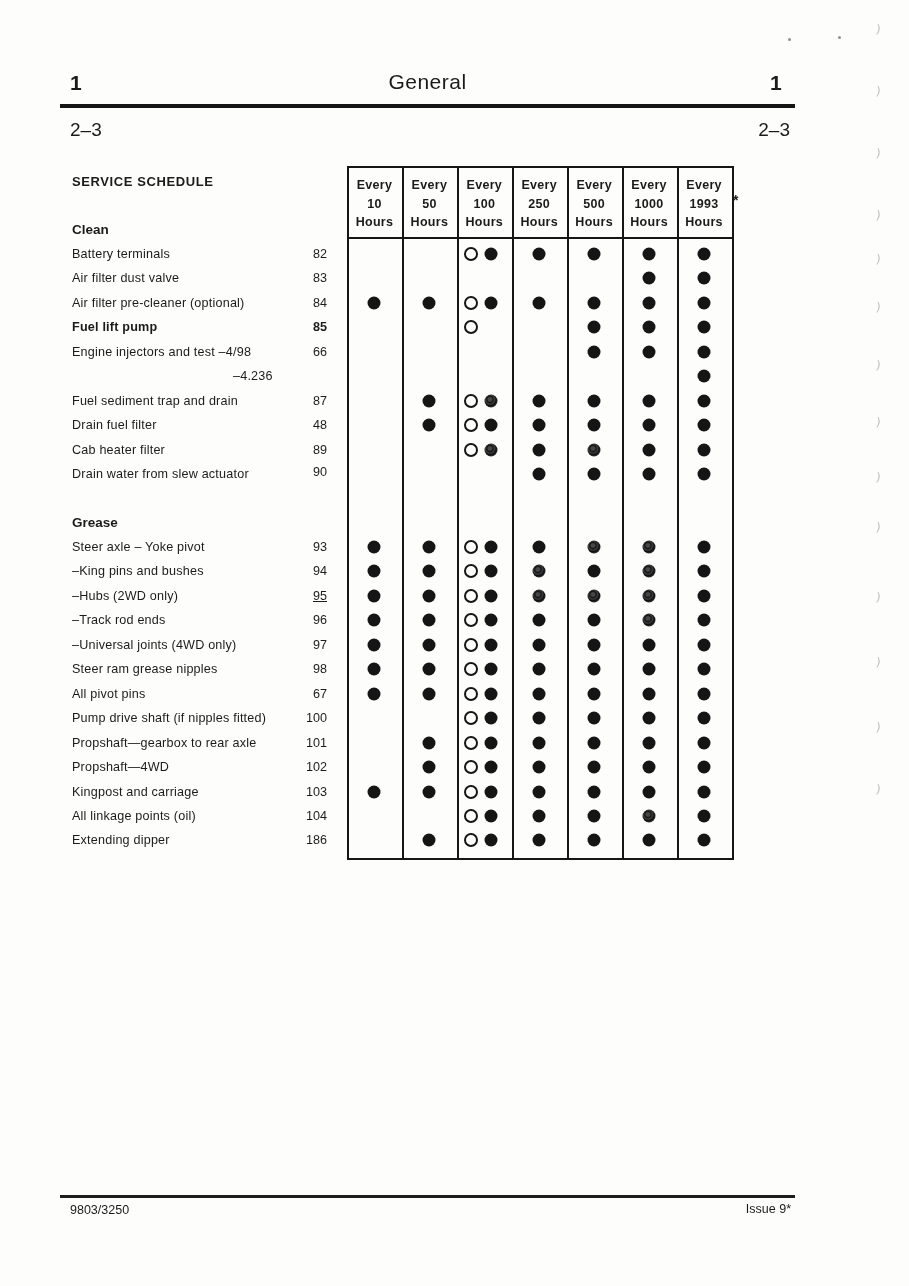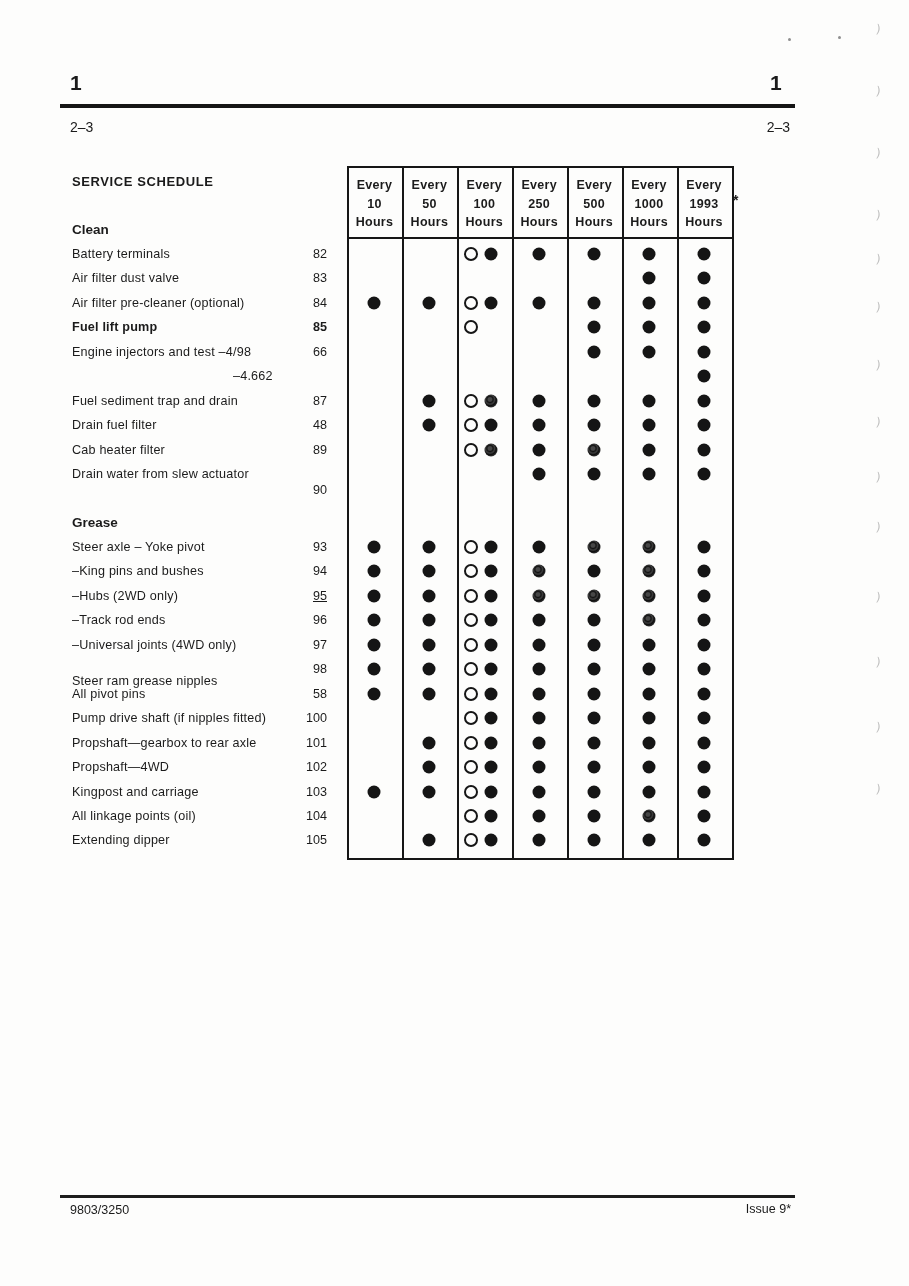--- a/index.html
+++ b/index.html
@@ -6,21 +6,21 @@
   .page{
     position:relative;width:909px;height:1286px;margin:0 auto;
     background:#fdfdfc;color:#1b1b1b;overflow:hidden;
     font-family:"Liberation Sans","DejaVu Sans",sans-serif;
   }
   .abs{position:absolute;}
   
   .pgnum{font-size:21px;font-weight:bold;line-height:1;}
   .pgtitle{left:60px;top:71px;width:735px;text-align:center;font-size:21px;line-height:1;letter-spacing:.5px;}
   .hrule{left:60px;top:104px;width:735px;height:4px;background:#151515;}
-  .secref{font-size:14px;line-height:1;}
+  .secref{font-size:19px;line-height:1;}
   
   .svc-title{left:72px;top:174px;font-size:13px;font-weight:bold;letter-spacing:.6px;}
   .sechead{position:absolute;left:72px;font-size:13.5px;font-weight:bold;transform:translateY(-50%);white-space:nowrap;}
   .rowlabel{position:absolute;left:72px;font-size:12.6px;transform:translateY(-50%);white-space:nowrap;letter-spacing:.2px;}
   .rowlabel.indent{left:233px;}
   .rownum{position:absolute;left:281px;width:46px;font-size:12.6px;text-align:right;transform:translateY(-50%);}
   
   .vline{position:absolute;width:2px;background:#161616;}
   .hline{position:absolute;height:2px;background:#161616;}
   .hcell{position:absolute;text-align:center;font-weight:bold;font-size:12.5px;line-height:18.5px;padding-top:8px;box-sizing:border-box;letter-spacing:.3px;}
@@ -37,20 +37,21 @@
   
   .squig{position:absolute;color:#b0b0b0;font-size:12px;opacity:.8;transform:rotate(7deg);font-family:"DejaVu Sans",sans-serif;}
   .speck{position:absolute;width:3px;height:3px;border-radius:50%;background:#8f8f8f;}
 </style>
 </head>
 <body>
 
 <div class="page">
 
   <div class="abs pgnum" style="left:70px;top:72px;">1</div>
+  <div class="abs pgtitle">General</div>
   <div class="abs pgnum" style="left:770px;top:72px;">1</div>
   <div class="abs hrule"></div>
   <div class="abs secref" style="left:70px;top:120px;">2–3</div>
   <div class="abs secref" style="left:595px;top:120px;width:195px;text-align:right;">2–3</div>
 
   <div class="abs svc-title">SERVICE SCHEDULE</div>
   <div class="abs star">*</div>
 
   <div id="schedule-root">
       <div class="vline" style="left: 347px; top: 166px; height: 694px;"></div>
@@ -126,21 +127,21 @@
       <div class="rownum" style="top: 327.35px; font-weight: bold;">85</div>
       <div class="dot open" style="left: 471.325px; top: 327.35px;"></div>
       <div class="dot filled" style="left: 594.185px; top: 327.35px;"></div>
       <div class="dot filled" style="left: 649.115px; top: 327.35px;"></div>
       <div class="dot filled" style="left: 704.045px; top: 327.35px;"></div>
       <div class="rowlabel" style="top: 351.8px;">Engine injectors and test  –4/98</div>
       <div class="rownum" style="top: 351.8px;">66</div>
       <div class="dot filled" style="left: 594.185px; top: 351.8px;"></div>
       <div class="dot filled" style="left: 649.115px; top: 351.8px;"></div>
       <div class="dot filled" style="left: 704.045px; top: 351.8px;"></div>
-      <div class="rowlabel indent" style="top: 376.25px;">–4.662</div>
+      <div class="rowlabel indent" style="top: 376.25px;">–4.236</div>
       <div class="dot filled" style="left: 704.045px; top: 376.25px;"></div>
       <div class="rowlabel" style="top: 400.7px;">Fuel sediment trap and drain</div>
       <div class="rownum" style="top: 400.7px;">87</div>
       <div class="dot filled" style="left: 429.395px; top: 400.7px;"></div>
       <div class="dot open" style="left: 471.325px; top: 400.7px;"></div>
       <div class="dot speckled" style="left: 491.325px; top: 400.7px;"></div>
       <div class="dot filled" style="left: 539.255px; top: 400.7px;"></div>
       <div class="dot filled" style="left: 594.185px; top: 400.7px;"></div>
       <div class="dot filled" style="left: 649.115px; top: 400.7px;"></div>
       <div class="dot filled" style="left: 704.045px; top: 400.7px;"></div>
@@ -155,21 +156,21 @@
       <div class="dot filled" style="left: 704.045px; top: 425.15px;"></div>
       <div class="rowlabel" style="top: 449.6px;">Cab heater filter</div>
       <div class="rownum" style="top: 449.6px;">89</div>
       <div class="dot open" style="left: 471.325px; top: 449.6px;"></div>
       <div class="dot speckled" style="left: 491.325px; top: 449.6px;"></div>
       <div class="dot filled" style="left: 539.255px; top: 449.6px;"></div>
       <div class="dot speckled" style="left: 594.185px; top: 449.6px;"></div>
       <div class="dot filled" style="left: 649.115px; top: 449.6px;"></div>
       <div class="dot filled" style="left: 704.045px; top: 449.6px;"></div>
       <div class="rowlabel" style="top: 474.05px;">Drain water from slew actuator</div>
-      <div class="rownum" style="top: 490px;">90</div>
+      <div class="rownum" style="top: 472px;">90</div>
       <div class="dot filled" style="left: 539.255px; top: 474.05px;"></div>
       <div class="dot filled" style="left: 594.185px; top: 474.05px;"></div>
       <div class="dot filled" style="left: 649.115px; top: 474.05px;"></div>
       <div class="dot filled" style="left: 704.045px; top: 474.05px;"></div>
       <div class="sechead" style="top: 522px;">Grease</div>
       <div class="rowlabel" style="top: 547px;">Steer axle – Yoke pivot</div>
       <div class="rownum" style="top: 547px;">93</div>
       <div class="dot filled" style="left: 374.465px; top: 547px;"></div>
       <div class="dot filled" style="left: 429.395px; top: 547px;"></div>
       <div class="dot open" style="left: 471.325px; top: 547px;"></div>
@@ -211,32 +212,32 @@
       <div class="rowlabel" style="top: 644.8px;">–Universal joints (4WD only)</div>
       <div class="rownum" style="top: 644.8px;">97</div>
       <div class="dot filled" style="left: 374.465px; top: 644.8px;"></div>
       <div class="dot filled" style="left: 429.395px; top: 644.8px;"></div>
       <div class="dot open" style="left: 471.325px; top: 644.8px;"></div>
       <div class="dot filled" style="left: 491.325px; top: 644.8px;"></div>
       <div class="dot filled" style="left: 539.255px; top: 644.8px;"></div>
       <div class="dot filled" style="left: 594.185px; top: 644.8px;"></div>
       <div class="dot filled" style="left: 649.115px; top: 644.8px;"></div>
       <div class="dot filled" style="left: 704.045px; top: 644.8px;"></div>
-      <div class="rowlabel" style="top: 669.25px; margin-top: 12px;">Steer ram grease nipples</div>
+      <div class="rowlabel" style="top: 669.25px;">Steer ram grease nipples</div>
       <div class="rownum" style="top: 669.25px;">98</div>
       <div class="dot filled" style="left: 374.465px; top: 669.25px;"></div>
       <div class="dot filled" style="left: 429.395px; top: 669.25px;"></div>
       <div class="dot open" style="left: 471.325px; top: 669.25px;"></div>
       <div class="dot filled" style="left: 491.325px; top: 669.25px;"></div>
       <div class="dot filled" style="left: 539.255px; top: 669.25px;"></div>
       <div class="dot filled" style="left: 594.185px; top: 669.25px;"></div>
       <div class="dot filled" style="left: 649.115px; top: 669.25px;"></div>
       <div class="dot filled" style="left: 704.045px; top: 669.25px;"></div>
       <div class="rowlabel" style="top: 693.7px;">All pivot pins</div>
-      <div class="rownum" style="top: 693.7px;">58</div>
+      <div class="rownum" style="top: 693.7px;">67</div>
       <div class="dot filled" style="left: 374.465px; top: 693.7px;"></div>
       <div class="dot filled" style="left: 429.395px; top: 693.7px;"></div>
       <div class="dot open" style="left: 471.325px; top: 693.7px;"></div>
       <div class="dot filled" style="left: 491.325px; top: 693.7px;"></div>
       <div class="dot filled" style="left: 539.255px; top: 693.7px;"></div>
       <div class="dot filled" style="left: 594.185px; top: 693.7px;"></div>
       <div class="dot filled" style="left: 649.115px; top: 693.7px;"></div>
       <div class="dot filled" style="left: 704.045px; top: 693.7px;"></div>
       <div class="rowlabel" style="top: 718.15px;">Pump drive shaft (if nipples fitted)</div>
       <div class="rownum" style="top: 718.15px;">100</div>
@@ -276,21 +277,21 @@
       <div class="dot filled" style="left: 704.045px; top: 791.5px;"></div>
       <div class="rowlabel" style="top: 815.95px;">All linkage points (oil)</div>
       <div class="rownum" style="top: 815.95px;">104</div>
       <div class="dot open" style="left: 471.325px; top: 815.95px;"></div>
       <div class="dot filled" style="left: 491.325px; top: 815.95px;"></div>
       <div class="dot filled" style="left: 539.255px; top: 815.95px;"></div>
       <div class="dot filled" style="left: 594.185px; top: 815.95px;"></div>
       <div class="dot speckled" style="left: 649.115px; top: 815.95px;"></div>
       <div class="dot filled" style="left: 704.045px; top: 815.95px;"></div>
       <div class="rowlabel" style="top: 840.4px;">Extending dipper</div>
-      <div class="rownum" style="top: 840.4px;">105</div>
+      <div class="rownum" style="top: 840.4px;">186</div>
       <div class="dot filled" style="left: 429.395px; top: 840.4px;"></div>
       <div class="dot open" style="left: 471.325px; top: 840.4px;"></div>
       <div class="dot filled" style="left: 491.325px; top: 840.4px;"></div>
       <div class="dot filled" style="left: 539.255px; top: 840.4px;"></div>
       <div class="dot filled" style="left: 594.185px; top: 840.4px;"></div>
       <div class="dot filled" style="left: 649.115px; top: 840.4px;"></div>
       <div class="dot filled" style="left: 704.045px; top: 840.4px;"></div>
     </div>
 
   <div class="abs frule"></div>

